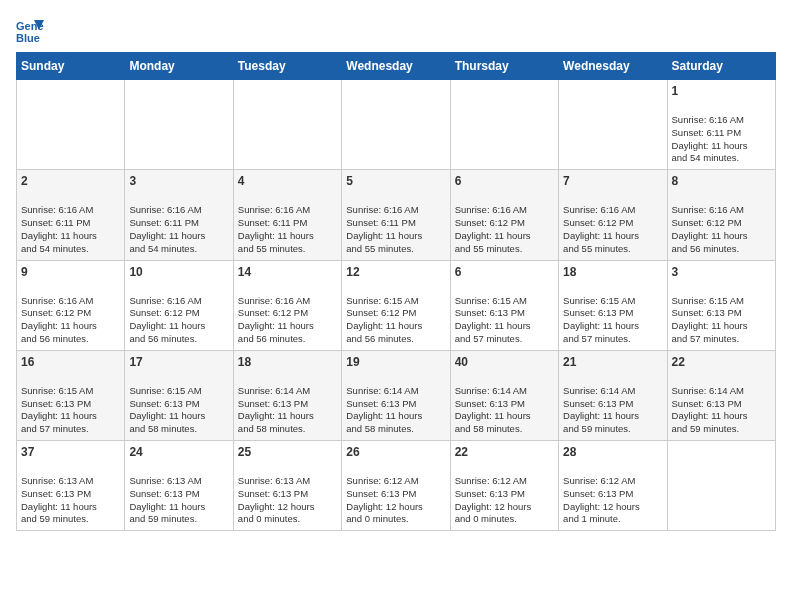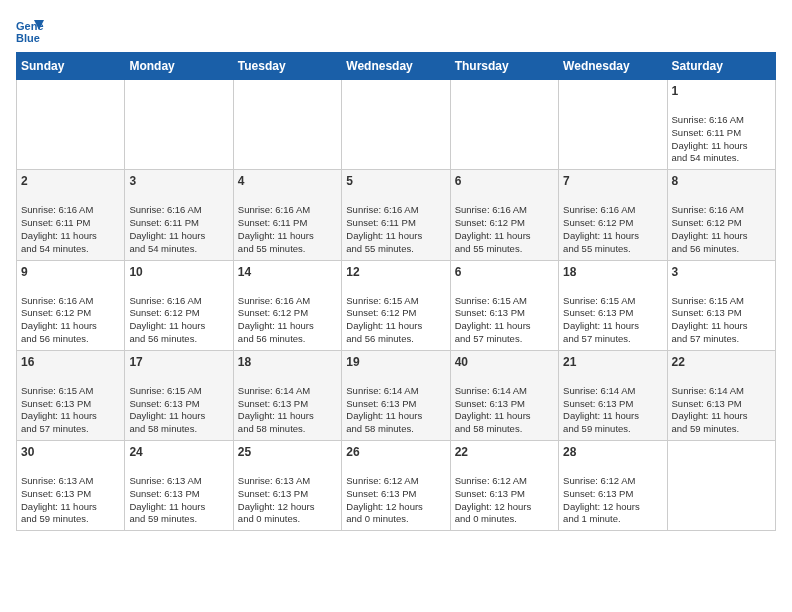--- a/index.html
+++ b/index.html
@@ -288,21 +288,21 @@
         <td>
           <span class="day-num">22</span>
           <div class="cell-text" style="white-space: pre-line;">Sunrise: 6:14 AM
 Sunset: 6:13 PM
 Daylight: 11 hours
 and 59 minutes.</div>
         </td>
       </tr>
       <tr>
         <td>
-          <span class="day-num">30</span>
+          <span class="day-num">37</span>
           <div class="cell-text" style="white-space: pre-line;">Sunrise: 6:13 AM
 Sunset: 6:13 PM
 Daylight: 11 hours
 and 59 minutes.</div>
         </td>
         <td>
           <span class="day-num">24</span>
           <div class="cell-text" style="white-space: pre-line;">Sunrise: 6:13 AM
 Sunset: 6:13 PM
 Daylight: 11 hours

